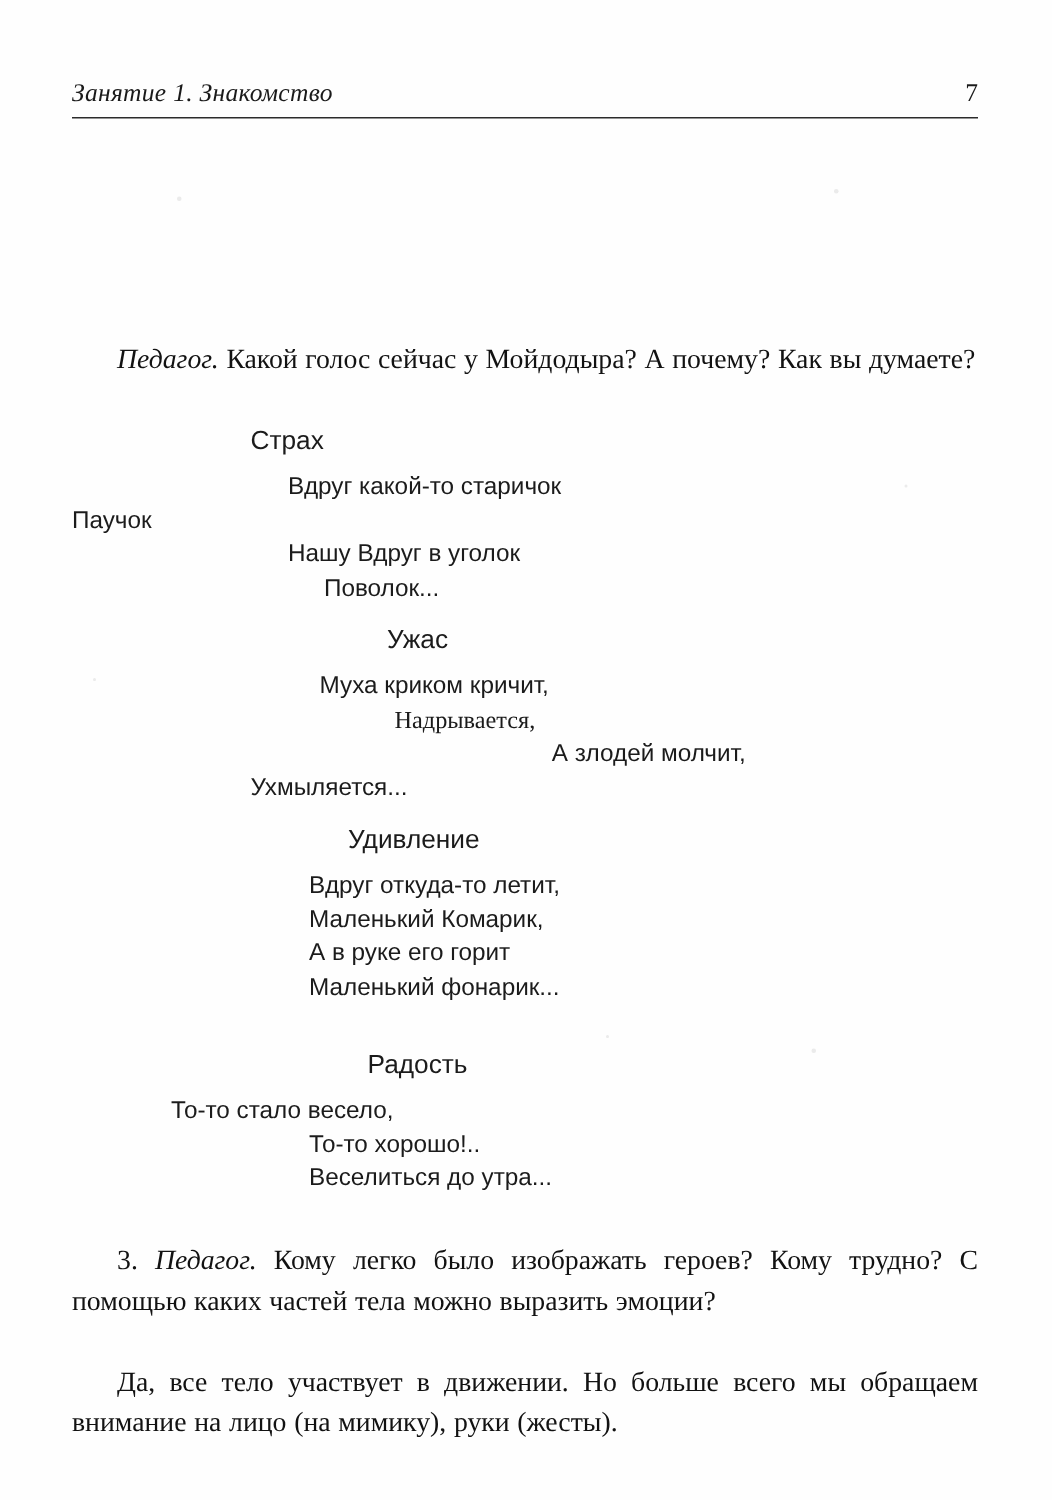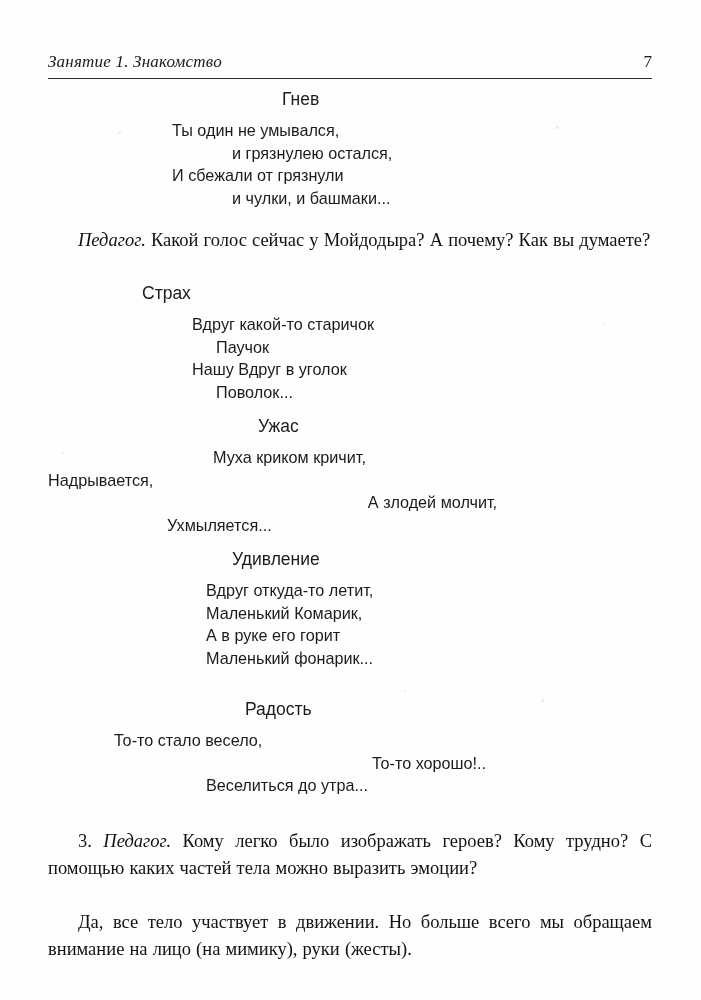--- a/index.html
+++ b/index.html
@@ -107,69 +107,60 @@
   <div class="speckle" style="left:541px; top:699px; width:3px; height:3px;"></div>
   <div class="speckle" style="left:404px; top:690px; width:2px; height:2px;"></div>
   <div class="speckle" style="left:603px; top:323px; width:2px; height:2px;"></div>
 
   <div class="running-head">
     <span class="rh-title">Занятие 1. Знакомство</span>
     <span class="rh-folio">7</span>
   </div>
   <div class="head-rule"></div>
 
-  <div class="poem" style="top:88px;">
-    <div class="poem-title" style="margin-left:234px;">Гнев</div>
-    <div class="poem-lines">
-      <div class="poem-line" style="margin-left:124px;">Ты один не умывался,</div>
-      <div class="poem-line" style="margin-left:184px;">и грязнулею остался,</div>
-      <div class="poem-line" style="margin-left:124px;">И сбежали от грязнули</div>
-      <div class="poem-line" style="margin-left:184px;">и чулки, и башмаки...</div>
-    </div>
-  </div>
 
   <div class="body-block" style="top:227px;">
     <span class="it">Педагог.</span><span> Какой голос сейчас у Мойдодыра? А почему? Как вы думаете?</span>
   </div>
 
   <div class="poem" style="top:282px;">
-    <div class="poem-title" style="margin-left:94px;">Страх</div>
+    <div class="poem-title" style="margin-left:119px;">Страх</div>
     <div class="poem-lines">
       <div class="poem-line" style="margin-left:144px;">Вдруг какой-то старичок</div>
-      <div class="poem-line" style="margin-left:168px;">Паучок</div>
+      <div class="poem-line" style="">Паучок</div>
       <div class="poem-line" style="margin-left:144px;">Нашу Вдруг в уголок</div>
       <div class="poem-line" style="margin-left:168px;">Поволок...</div>
     </div>
   </div>
 
   <div class="poem" style="top:415px;">
     <div class="poem-title" style="margin-left:210px;">Ужас</div>
     <div class="poem-lines">
       <div class="poem-line" style="margin-left:165px;">Муха криком кричит,</div>
-      <div class="poem-line" style="">Надрывается,</div>
+      <div class="poem-line" style="margin-left:215px;font-family:Liberation Serif, serif;">Надрывается,</div>
       <div class="poem-line" style="margin-left:165px;text-align:center;">А злодей молчит,</div>
       <div class="poem-line" style="margin-left:119px;">Ухмыляется...</div>
     </div>
   </div>
 
   <div class="poem" style="top:548px;">
     <div class="poem-title" style="margin-left:184px;">Удивление</div>
     <div class="poem-lines">
       <div class="poem-line" style="margin-left:158px;">Вдруг откуда-то летит,</div>
       <div class="poem-line" style="margin-left:158px;">Маленький Комарик,</div>
       <div class="poem-line" style="margin-left:158px;">А в руке его горит</div>
       <div class="poem-line" style="margin-left:158px;">Маленький фонарик...</div>
     </div>
   </div>
 
   <div class="poem" style="top:698px;">
     <div class="poem-title" style="margin-left:197px;">Радость</div>
     <div class="poem-lines">
       <div class="poem-line" style="margin-left:66px;">То-то стало весело,</div>
-      <div class="poem-line" style="margin-left:158px;text-align:center;">То-то хорошо!..</div>
+      <div class="poem-line" style="margin-left:158px;">То-то хорошо!..</div>
       <div class="poem-line" style="margin-left:158px;">Веселиться до утра...</div>
     </div>
   </div>
 
   <div class="body-block" style="top:828px;">
     <span>3. </span><span class="it">Педагог.</span><span> Кому легко было изображать героев? Кому трудно? С помощью каких частей тела можно выразить эмоции?</span>
   </div>
 
   <div class="body-block" style="top:909px;">
     <span>Да, все тело участвует в движении. Но больше всего мы обращаем внимание на лицо (на мимику), руки (жесты).</span>

